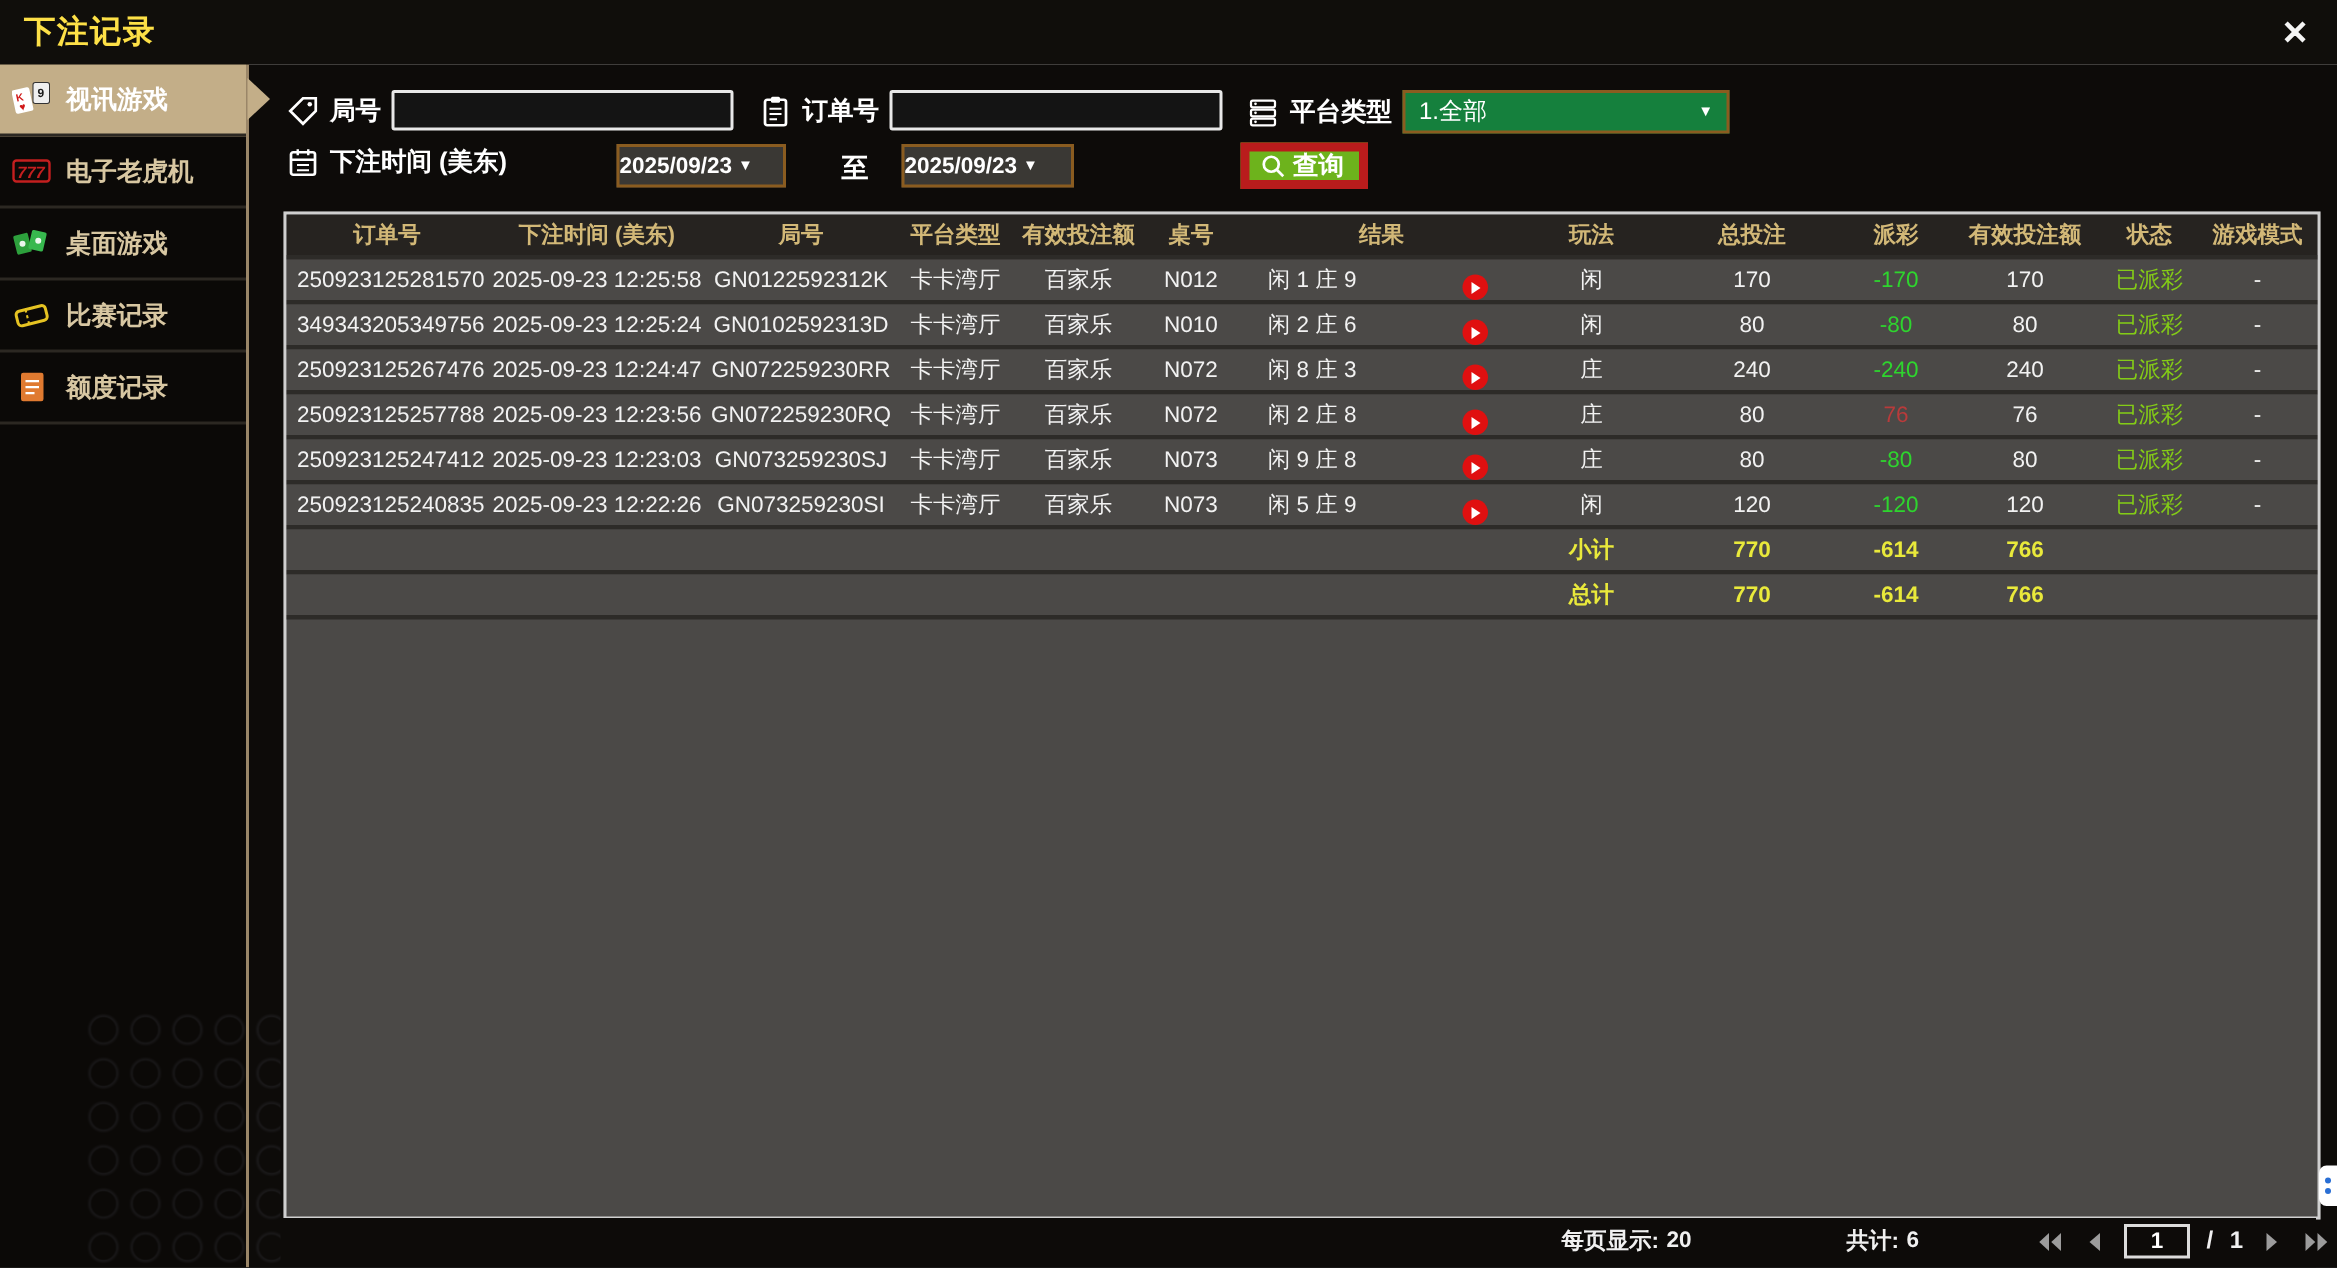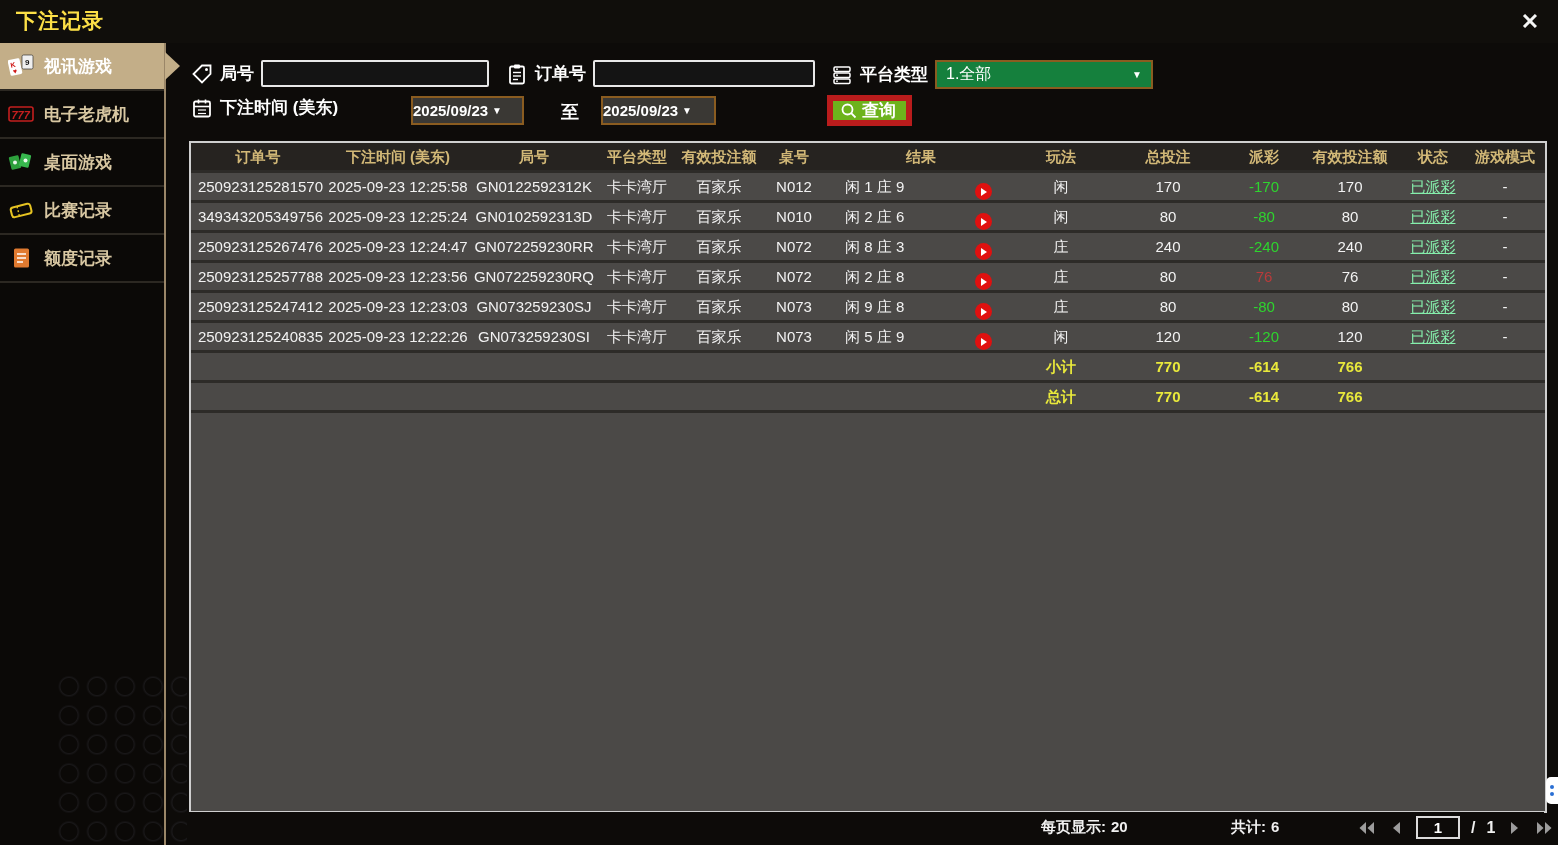--- a/index.html
+++ b/index.html
@@ -45,21 +45,21 @@
   .trow { background:#4b4947; border-bottom:3px solid #2d2b28; }
   .td { height:27px; line-height:27px; text-align:center; color:#f2f2f2; font-size:15px; white-space:nowrap; overflow:hidden; }
   .td.col-order-no { text-align:center; padding-left:5px; }
   .td.col-result { display:flex; align-items:flex-end;gap:29px; }
   .result-text { width:60%; text-align:center; }
   .play-btn { width:40%; display:flex; justify-content:center; align-items:center; cursor:pointer; }
   .play-circle { width:17px; height:17px; border-radius:50%; background:#e01010; display:flex; align-items:center; justify-content:center; }
   .play-circle .tri { width:0; height:0; border-top:4px solid transparent; border-bottom:4px solid transparent; border-left:6px solid #ffffff; margin-left:2px; }
   .td.neg { color:#2ed52e; }
   .td.pos { color:#b83b3b; }
-  .td.status-green { color:#86efac;text-decoration:underline; }
+  .td.status-green { color:#84cc16; }
   .trow.total-row .td { color:#e9e93b; font-weight:bold; }
 
   
   .pagebar { position:absolute; left:0; right:14px; bottom:0; height:33px; background:#0d0b09; }
   .pb-item { position:absolute; top:6px; color:#f0f0f0; font-size:15px; font-weight:bold; display:flex; gap:5px; }
   .pager { position:absolute; left:1192px; top:4px; display:flex; align-items:center; gap:11px; }
   .pg-arrow { width:18px; height:18px; display:flex; align-items:center; justify-content:center; cursor:pointer; }
   .page-box { width:44px; height:23px; background:transparent; border:2px solid #dcdcdc; color:#ffffff; font-size:15px; font-weight:bold; text-align:center; outline:none; }
   .pg-sep, .pg-total { color:#f0f0f0; font-size:16px; font-weight:bold; }
 

